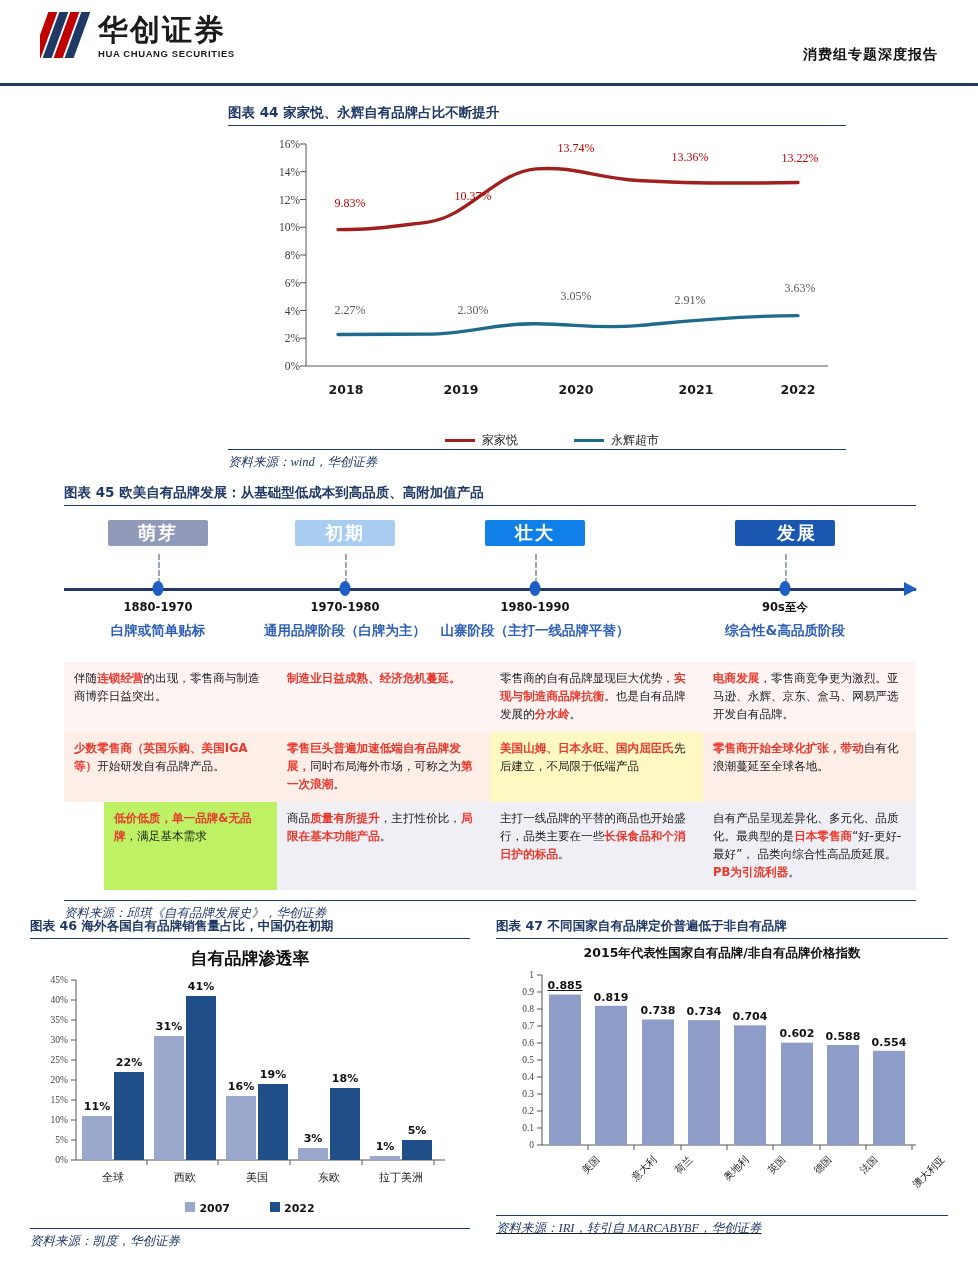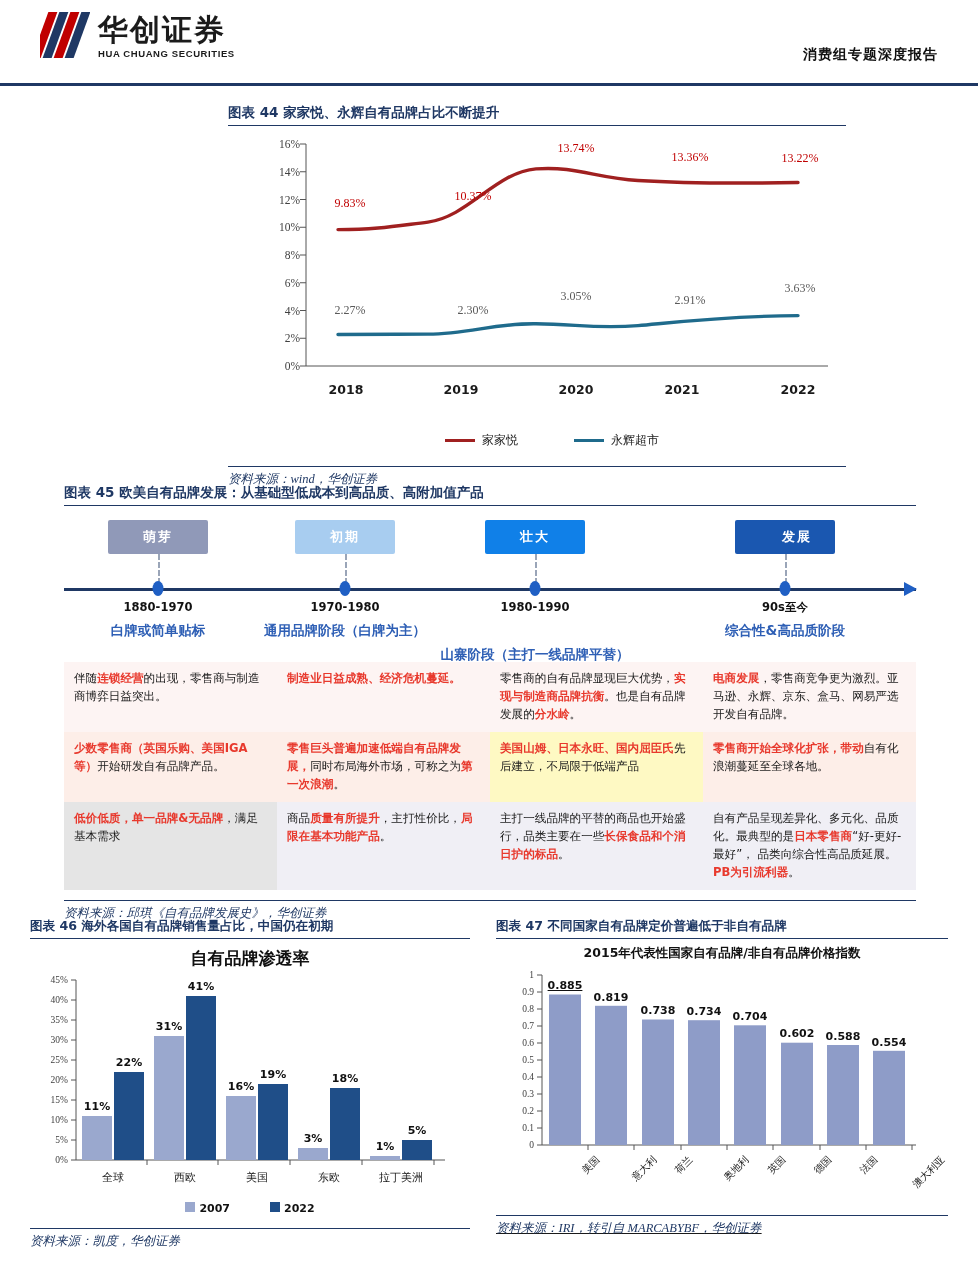--- a/index.html
+++ b/index.html
@@ -150,25 +150,25 @@
   }
   #fig45-timeline {
     position: relative;
     height: 150px;
     margin-top: 6px;
   }
   .tl-box {
     position: absolute;
     top: 8px;
     width: 100px;
-    height: 34px;
+    height: 26px;
     border-radius: 2px;
     color: #ffffff;
     font-family: "DejaVu Sans", "Liberation Sans", sans-serif;
-    font-size: 13px;
+    font-size: 18px;
     font-weight: bold;
     display: flex;
     align-items: center;
     justify-content: center;
     transform: translateX(-50%);
     letter-spacing: 2px;
   }
   .tl-dash {
     position: absolute;
     top: 42px;
@@ -365,21 +365,21 @@
     <div class="yaxis-label" style="top:125px; width:70px; right:546px;">8%</div>
     <div class="yaxis-label" style="top:152.75px; width:70px; right:546px;">6%</div>
     <div class="yaxis-label" style="top:180.5px; width:70px; right:546px;">4%</div>
     <div class="yaxis-label" style="top:208.25px; width:70px; right:546px;">2%</div>
     <div class="yaxis-label" style="top:236px; width:70px; right:546px;">0%</div>
 
     
     <div class="xaxis-label" style="left:118px; top:252px;">2018</div>
     <div class="xaxis-label" style="left:233px; top:252px;">2019</div>
     <div class="xaxis-label" style="left:348px; top:252px;">2020</div>
-    <div class="xaxis-label" style="left:454px; top:252px;">2021</div>
+    <div class="xaxis-label" style="left:468px; top:252px;">2021</div>
     <div class="xaxis-label" style="left:570px; top:252px;">2022</div>
 
     
     <div class="dlabel red" style="left:122px; top:73px;">9.83%</div>
     <div class="dlabel red" style="left:245px; top:66px;">10.37%</div>
     <div class="dlabel red" style="left:348px; top:18px;">13.74%</div>
     <div class="dlabel red" style="left:462px; top:27px;">13.36%</div>
     <div class="dlabel red" style="left:572px; top:28px;">13.22%</div>
 
     
@@ -394,21 +394,21 @@
     <div class="legend-item">
       <span class="legend-swatch" style="background:#a02020;"></span>
       <span class="legend-text">家家悦</span>
     </div>
     <div class="legend-item">
       <span class="legend-swatch" style="background:#1f6b8c;"></span>
       <span class="legend-text">永辉超市</span>
     </div>
   </div>
 
-  <div class="fig-src-bar" style="margin-top:17px;">
+  <div class="fig-src-bar" style="margin-top:0;">
     <div class="fig-src">资料来源：wind，华创证券</div>
   </div>
 </div>
 
 <div id="fig45">
   <div class="fig-title-bar">
     <div class="fig-title">图表 45  欧美自有品牌发展：从基础型低成本到高品质、高附加值产品</div>
   </div>
 
   <div id="fig45-timeline">
@@ -424,42 +424,42 @@
     <div class="tl-box" style="left:281px; background:#a8cdf0;">初期</div>
     <div class="tl-dash" style="left:281px;"></div>
     <div class="tl-dot" style="left:281px;"></div>
     <div class="tl-period" style="left:281px;">1970-1980</div>
     <div class="tl-stage" style="left:281px;">通用品牌阶段（白牌为主）</div>
 
     <div class="tl-box" style="left:471px; background:#1080e8;">壮大</div>
     <div class="tl-dash" style="left:471px;"></div>
     <div class="tl-dot" style="left:471px;"></div>
     <div class="tl-period" style="left:471px;">1980-1990</div>
-    <div class="tl-stage" style="left:471px;margin-top:24px;">山寨阶段（主打一线品牌平替）</div>
+    <div class="tl-stage" style="left:471px;">山寨阶段（主打一线品牌平替）</div>
 
     <div class="tl-box" style="left:721px; background:#1a57b0;padding-left:24px;">发展</div>
     <div class="tl-dash" style="left:721px;"></div>
     <div class="tl-dot" style="left:721px;"></div>
     <div class="tl-period" style="left:721px;">90s至今</div>
     <div class="tl-stage" style="left:721px;">综合性&amp;高品质阶段</div>
   </div>
 
   <div id="fig45-grid">
 
     <div class="cell" style="background:#fdf4f3;"><span>伴随</span><span class="hl">连锁经营</span><span>的出现，零售商与制造商博弈日益突出。</span></div>
     <div class="cell" style="background:#fdf4f3;"><span class="hl">制造业日益成熟、经济危机蔓延。</span></div>
     <div class="cell" style="background:#fdf4f3;"><span>零售商的自有品牌显现巨大优势，</span><span class="hl">实现与制造商品牌抗衡</span><span>。也是自有品牌发展的</span><span class="hl">分水岭</span><span>。</span></div>
     <div class="cell" style="background:#fdf4f3;"><span class="hl">电商发展</span><span>，零售商竞争更为激烈。亚马逊、永辉、京东、盒马、网易严选开发自有品牌。</span></div>
 
     <div class="cell" style="background:#fdeee8;"><span class="hl">少数零售商（英国乐购、美国IGA等）</span><span>开始研发自有品牌产品。</span></div>
     <div class="cell" style="background:#fdeee8;"><span class="hl">零售巨头普遍加速低端自有品牌发展，</span><span>同时布局海外市场，可称之为</span><span class="hl">第一次浪潮</span><span>。</span></div>
     <div class="cell" style="background:#fef9c3;"><span class="hl">美国山姆、日本永旺、国内屈臣氏</span><span>先后建立，不局限于低端产品</span></div>
     <div class="cell" style="background:#fdeee8;"><span class="hl">零售商开始全球化扩张，带动</span><span>自有化浪潮蔓延至全球各地。</span></div>
 
-    <div class="cell" style="background:#e5e5e5;"><span class="hl">低价低质，单一品牌&amp;无品牌</span><span>，满足基本需求</span></div>
+    <div class="cell" style="background:#bef264;margin-left:40px;"><span class="hl">低价低质，单一品牌&amp;无品牌</span><span>，满足基本需求</span></div>
     <div class="cell" style="background:#f0eff5;"><span>商品</span><span class="hl">质量有所提升</span><span>，主打性价比，</span><span class="hl">局限在基本功能产品</span><span>。</span></div>
     <div class="cell" style="background:#f0eff5;"><span>主打一线品牌的平替的商品也开始盛行，品类主要在一些</span><span class="hl">长保食品和个消日护的标品</span><span>。</span></div>
     <div class="cell" style="background:#f0eff5;"><span>自有产品呈现差异化、多元化、品质化。最典型的是</span><span class="hl">日本零售商</span><span>“好-更好-最好”， 品类向综合性高品质延展。</span><span class="hl">PB为引流利器</span><span>。</span></div>
   </div>
 
   <div class="fig-src-bar" id="fig45-src">
     <div class="fig-src">资料来源：邱琪《自有品牌发展史》，华创证券</div>
   </div>
 </div>
 

